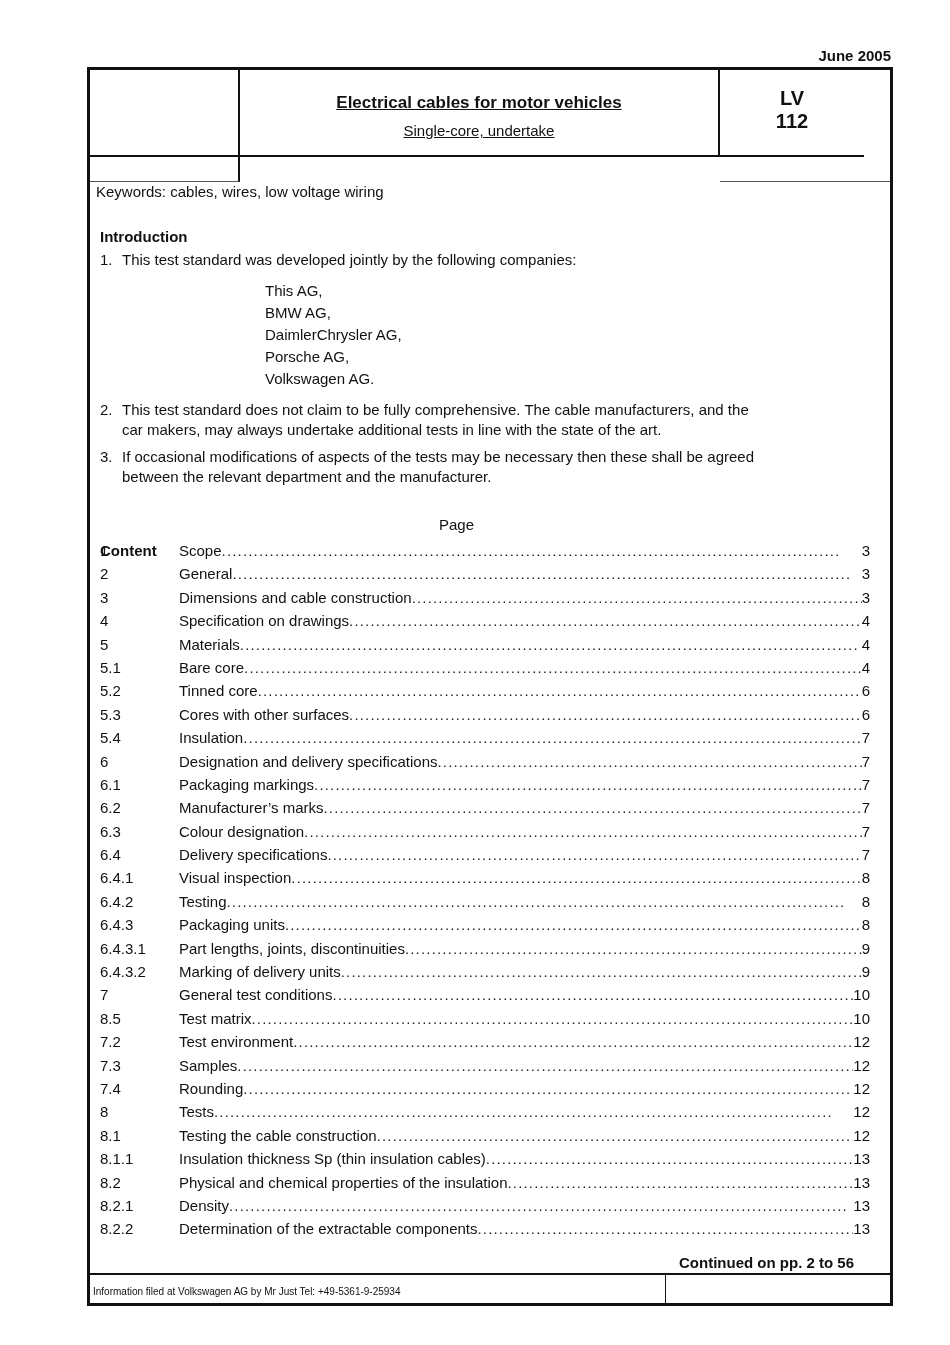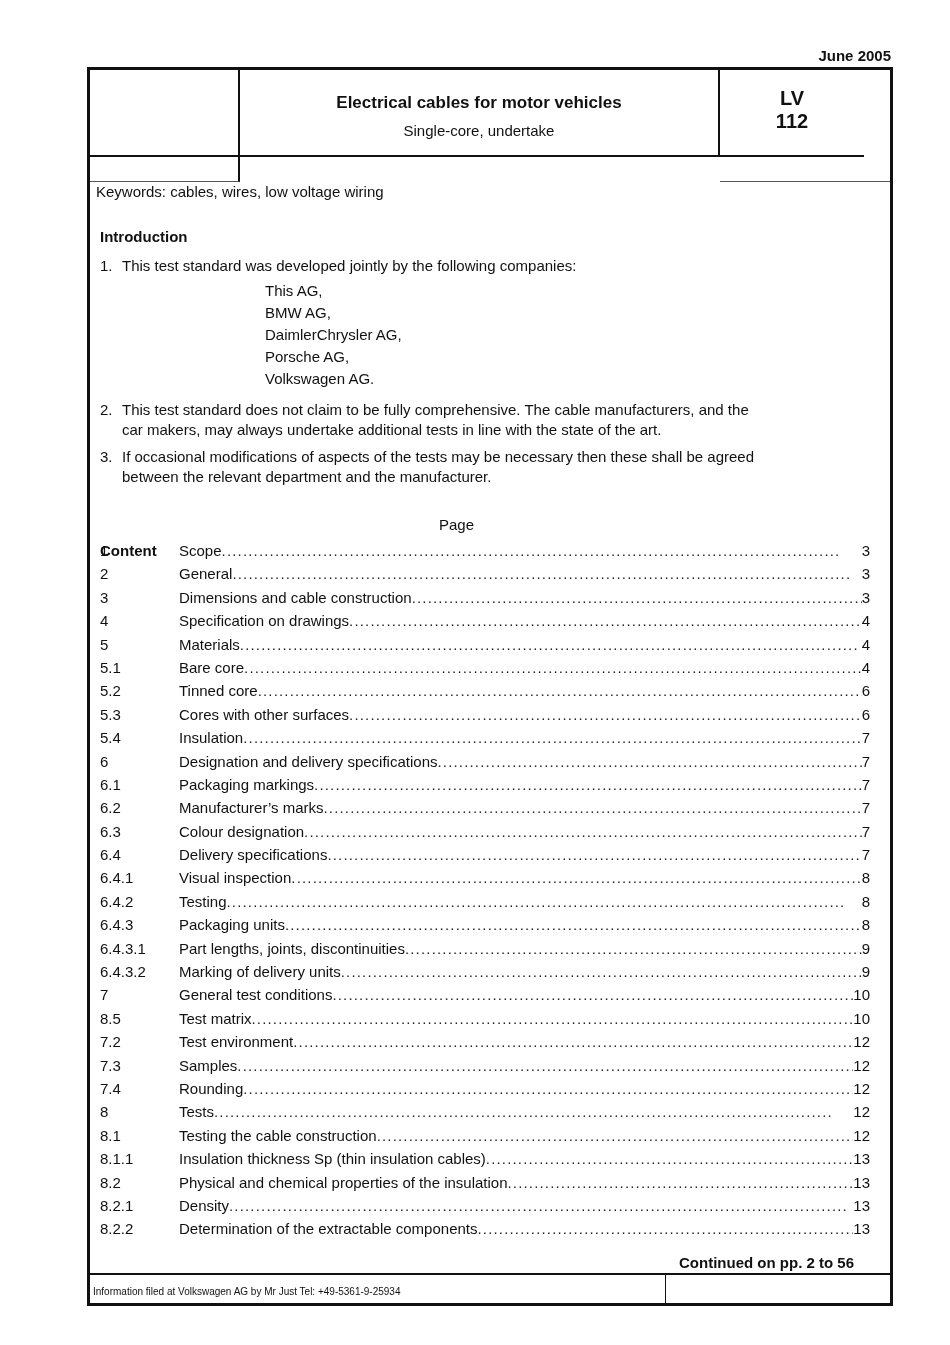--- a/index.html
+++ b/index.html
@@ -5,21 +5,21 @@
   html, body { margin: 0; padding: 0; background: #ffffff; }
   body { width: 950px; height: 1345px; position: relative; overflow: hidden;
          font-family: "Liberation Sans", sans-serif; color: #111; }
   .date { position: absolute; top: 47px; right: 59px; font-size: 15px; font-weight: bold; }
   .frame { position: absolute; left: 87px; top: 67px; width: 800px; height: 1233px;
            border: 3px solid #111; }
   
   .hdr { position: absolute; left: 0; top: 0; width: 800px; height: 112px; }
   .hcell { position: absolute; box-sizing: border-box; }
   .h-left { left: 0; top: 0; width: 150px; height: 87px; border-right: 2px solid #111; border-bottom: 2px solid #111; }
-  .h-mid { left: 150px; top: 0; width: 480px; height: 87px; border-right: 2px solid #111; border-bottom: 2px solid #111; text-align: center; }
+  .h-mid { left: 150px; top: 0; width: 480px; height: 87px; border-right: 2px solid #111; border-bottom: 2px solid #111; text-align: center; text-decoration: underline; }
   .h-right { left: 630px; top: 0; width: 144px; height: 87px; border-bottom: 2px solid #111; text-align: center; }
   .h2-left { left: 0; top: 87px; width: 150px; height: 25px; border-right: 2px solid #111; border-bottom: 1px solid #555; }
   .h2-mid { left: 150px; top: 87px; width: 480px; height: 25px; border-right: 2px solid #111; border-bottom: 1px solid #555; text-align: center; font-size: 15px; line-height: 24px; }
   .h2-right { left: 630px; top: 87px; width: 170px; height: 25px; border-bottom: 1px solid #555; }
   .title { font-size: 17px; font-weight: bold; margin-top: 23px; }
   .subtitle { font-size: 15px; margin-top: 9px; }
   .docid { font-size: 20px; font-weight: bold; line-height: 23px; margin-top: 17px; }
   .keywords { position: absolute; left: 6px; top: 113px; font-size: 15px; }
   .intro-h { position: absolute; left: 10px; top: 158px; font-size: 15px; font-weight: bold; }
   .para { position: absolute; left: 10px; width: 775px; font-size: 15px; line-height: 20px; }
@@ -59,21 +59,21 @@
       </div>
     </div>
     <div class="hcell h2-left"></div>
     <div class="hcell h2-right"></div>
   </div>
 
   <div class="keywords">Keywords: cables, wires, low voltage wiring</div>
 
   <div class="intro-h">Introduction</div>
 
-  <div class="para" style="top:186px">
+  <div class="para" style="top:180px">
     <span class="num">1.</span><span>This test standard was developed jointly by the following companies:</span>
   </div>
 
   <div class="companies">
     <div>This AG,</div>
     <div>BMW AG,</div>
     <div>DaimlerChrysler AG,</div>
     <div>Porsche AG,</div>
     <div>Volkswagen AG.</div>
   </div>

